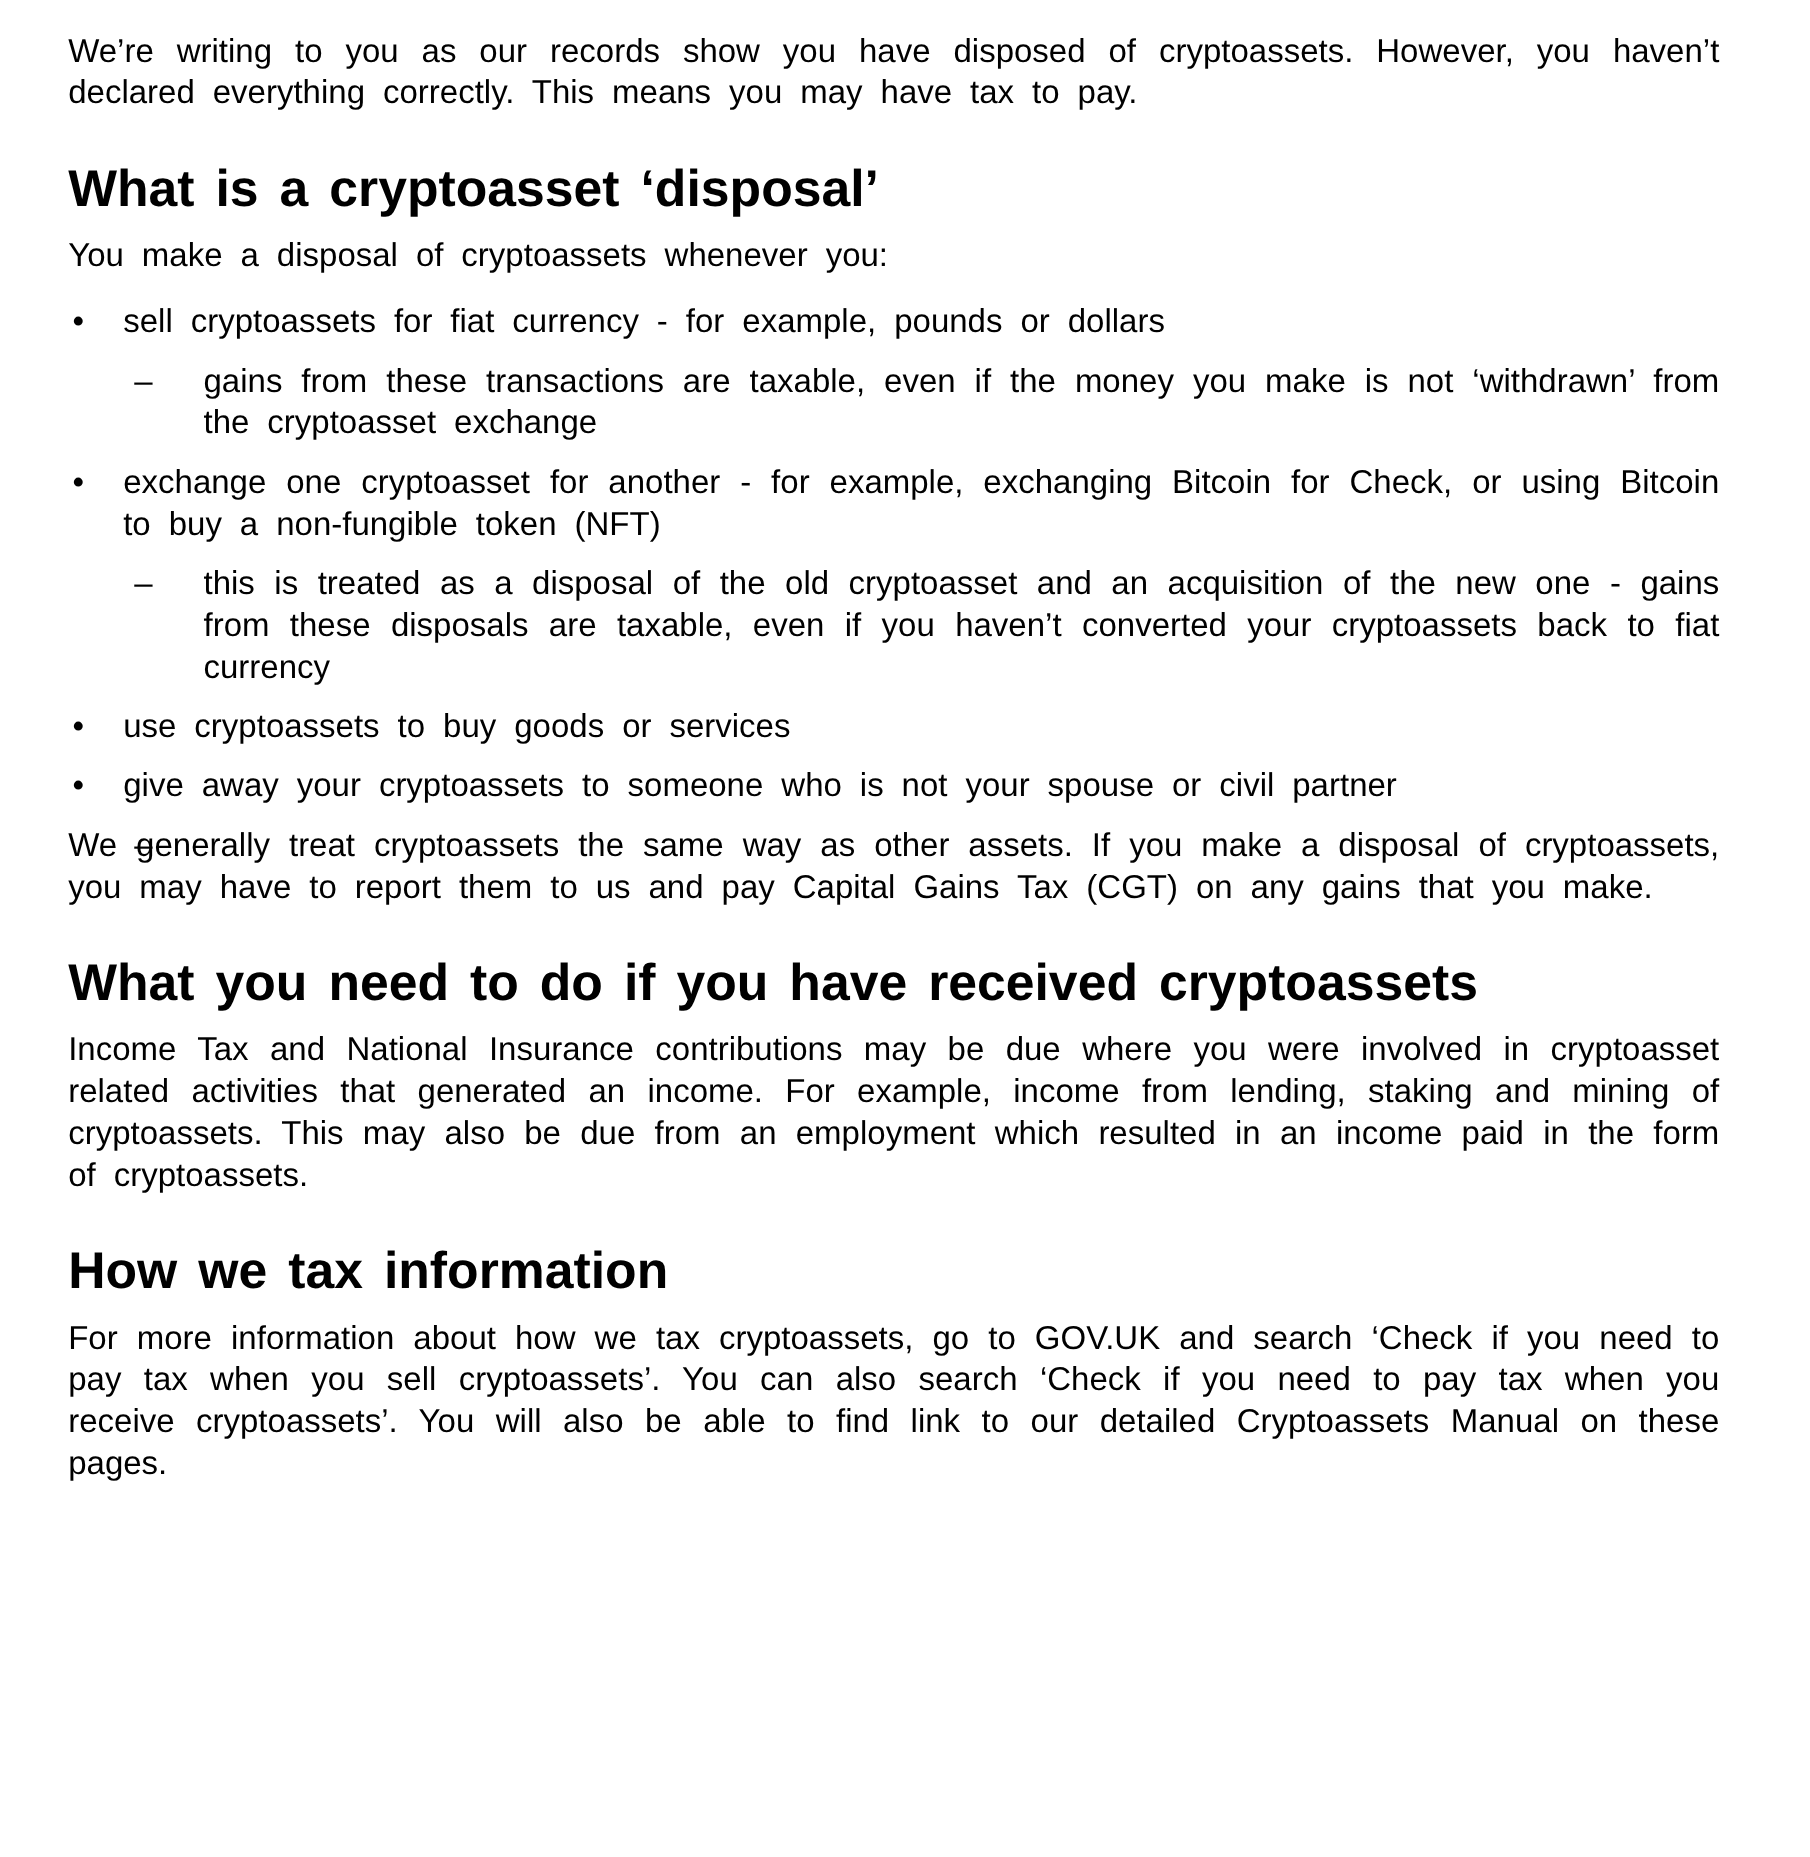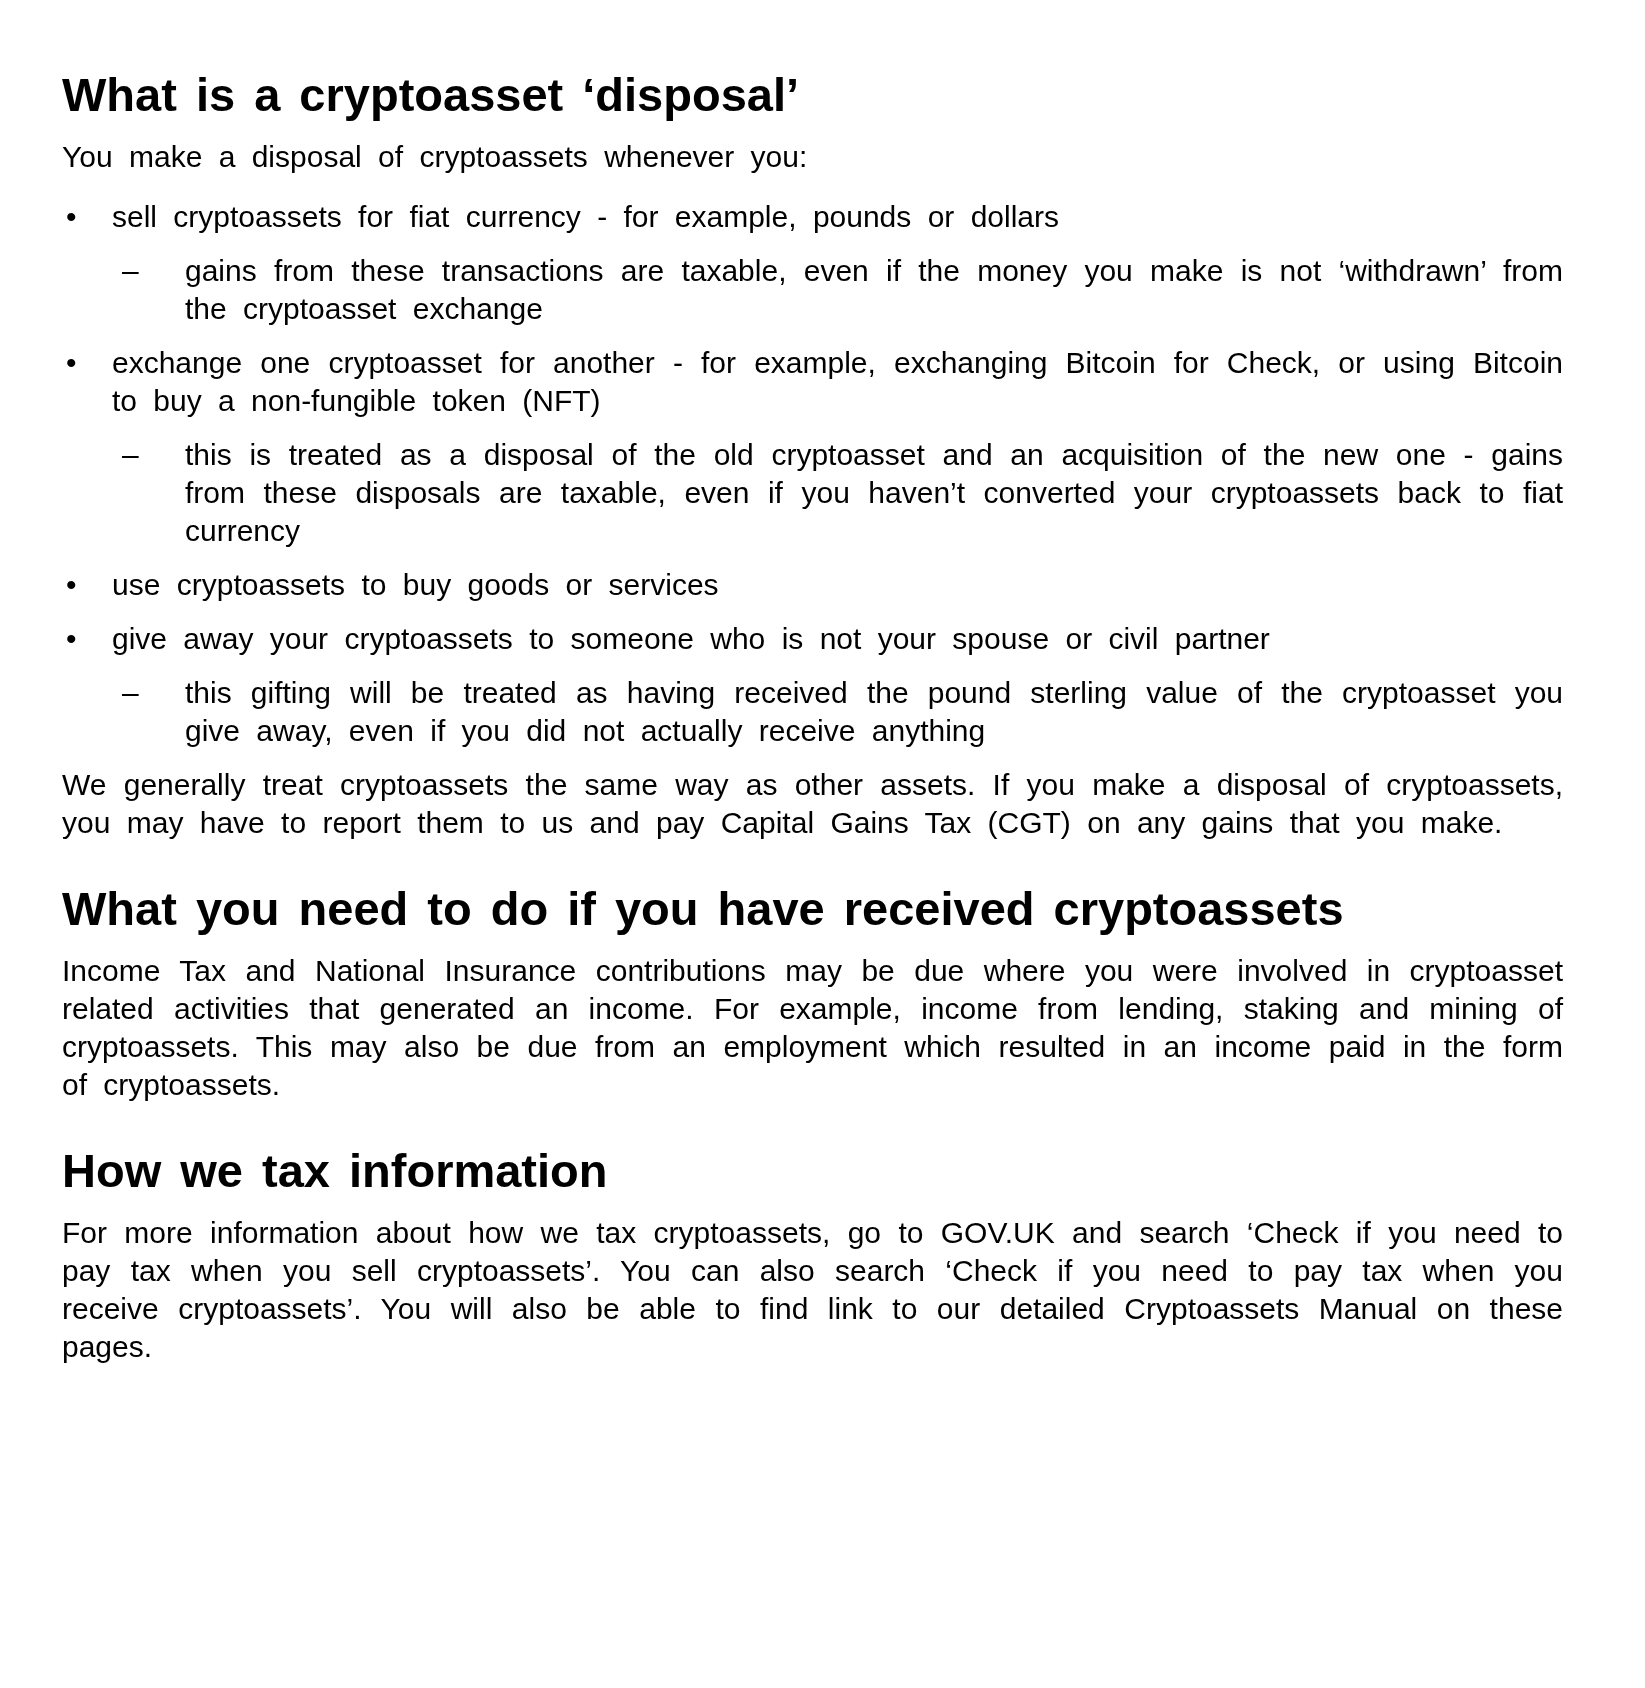--- a/index.html
+++ b/index.html
@@ -49,20 +49,21 @@
     word-spacing: 0;
   }
   li.bullet-item > .marker { left: 4px; }
   li.sub-item    > .marker { left: 60px; }
 </style>
 </head>
 <body>
 
 <main class="page">
 
+  <p class="body-para">We’re writing to you as our records show you have disposed of cryptoassets. However, you haven’t declared everything correctly. This means you may have tax to pay.</p>
 
   <h2 class="section-heading">What is a cryptoasset ‘disposal’</h2>
 
   <p class="body-para">You make a disposal of cryptoassets whenever you:</p>
 
   <ul class="bullet-list">
     <li class="bullet-item">
       <span class="marker">•</span>
       <span class="li-text">sell cryptoassets for fiat currency - for example, pounds or dollars</span>
     </li>
@@ -81,21 +82,20 @@
     <li class="bullet-item">
       <span class="marker">•</span>
       <span class="li-text">use cryptoassets to buy goods or services</span>
     </li>
     <li class="bullet-item">
       <span class="marker">•</span>
       <span class="li-text">give away your cryptoassets to someone who is not your spouse or civil partner</span>
     </li>
     <li class="sub-item">
       <span class="marker">–</span>
-      <span class="li-text">this gifting will be treated as having received the pound sterling value of the cryptoasset you give away, even if you did not actually receive anything</span>
     </li>
   </ul>
 
 
   <p class="body-para">We generally treat cryptoassets the same way as other assets. If you make a disposal of cryptoassets, you may have to report them to us and pay Capital Gains Tax (CGT) on any gains that you make.</p>
 
   <h2 class="section-heading">What you need to do if you have received cryptoassets</h2>
 
   <p class="body-para">Income Tax and National Insurance contributions may be due where you were involved in cryptoasset related activities that generated an income. For example, income from lending, staking and mining of cryptoassets. This may also be due from an employment which resulted in an income paid in the form of cryptoassets.</p>
 

